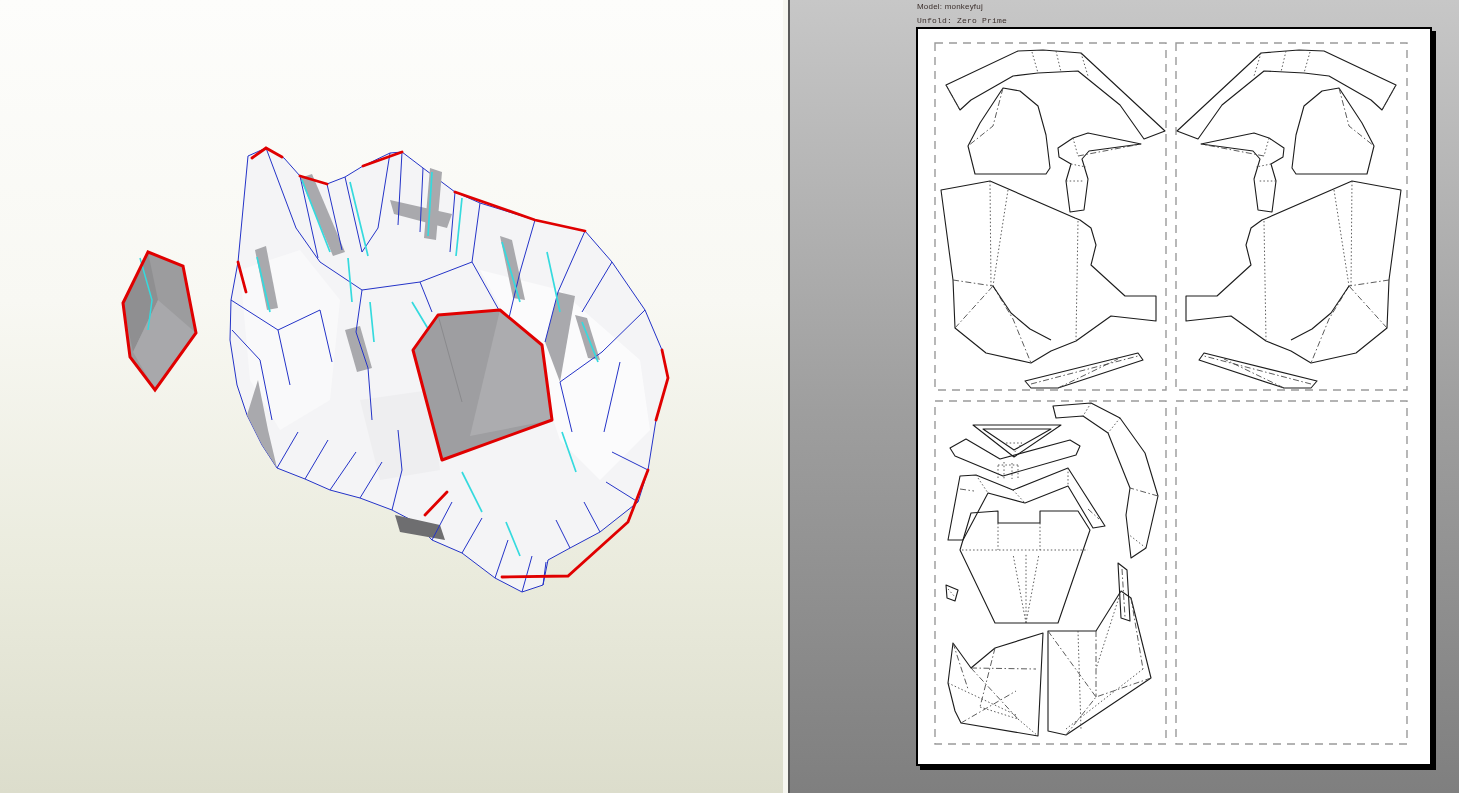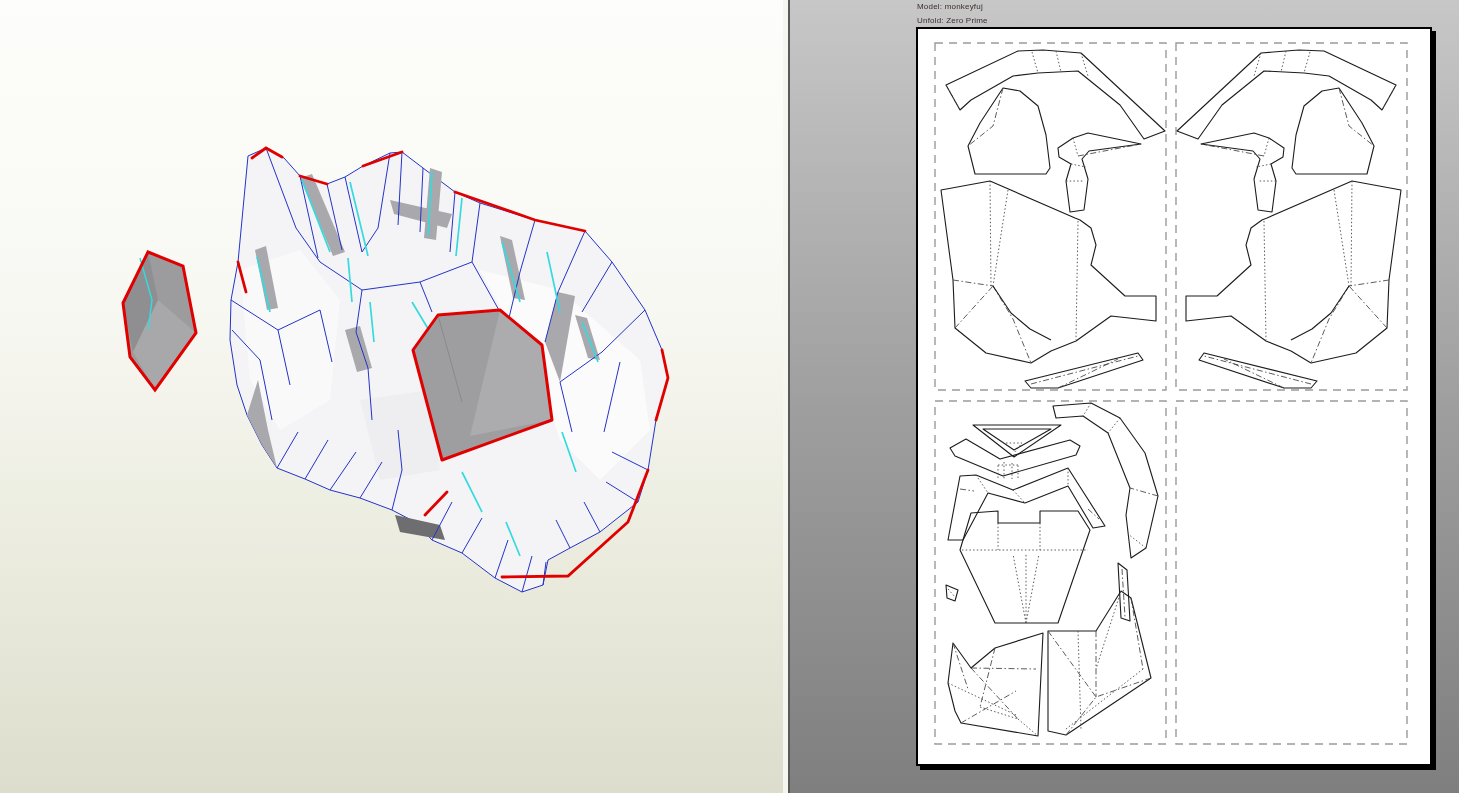--- a/index.html
+++ b/index.html
@@ -23,21 +23,21 @@
   
   #patternPane {
     position:absolute; left:790px; top:0; width:669px; height:793px;
     background:linear-gradient(180deg,#c7c7c7 0%,#9e9e9e 52%,#7f7f7f 100%);
   }
   .hdr-line {
     position:absolute; left:127px; color:#3a2e2b; font-size:8px;
     letter-spacing:0.2px; white-space:pre;
   }
   #hdrModel { top:2px; }
-  #hdrUnfold { top:16px; }
+  #hdrUnfold { top:16px;font-family:Liberation Mono, monospace; }
 
   #pageSheet {
     position:absolute; left:126px; top:27px; width:516px; height:739px;
     background:#ffffff; border:2px solid #000;
     box-shadow:4px 4px 0 0 #000;
   }
   #pageSheet svg { display:block; }
 
   .solid   { fill:none; stroke:#1c1c1c; stroke-width:1.1; stroke-linejoin:round; }
   .fold-dt { fill:none; stroke:#4a4a4a; stroke-width:0.9; stroke-dasharray:1.5 2.2; }

